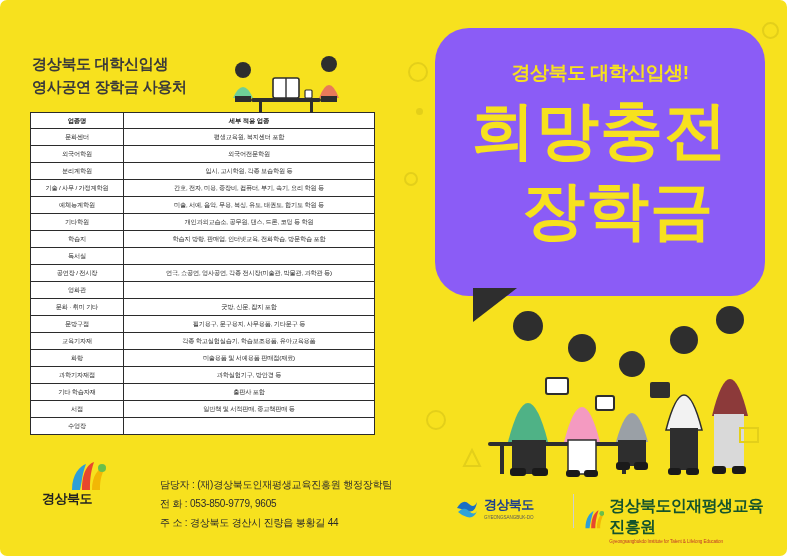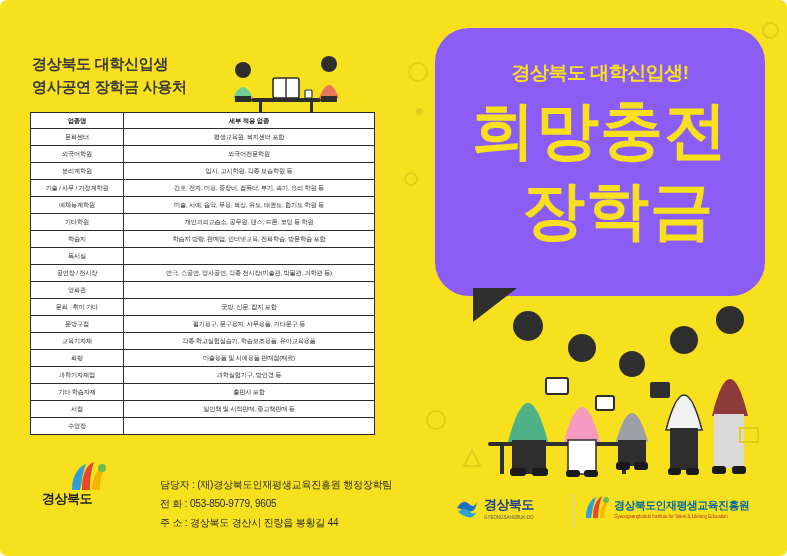--- a/index.html
+++ b/index.html
@@ -198,23 +198,23 @@
     left: 128px; top: 4px;
     width: 190px;
   }
   .fr-name {
     font-size: 13px;
     font-weight: bold;
     color: #1b3f8f;
     letter-spacing: -0.6px;
   }
   .fr-name2 {
-    font-size: 11px;
-    font-weight: bold;
-    color: #0369a1;
+    font-size: 16px;
+    font-weight: bold;
+    color: #14532d;
     letter-spacing: -0.6px;
   }
   .fr-sub {
     font-size: 4.6px;
     color: #5a5a5a;
     letter-spacing: -0.1px;
     margin-top: 1px;
   }
   .fr-sub2 {
     font-size: 4.6px;

